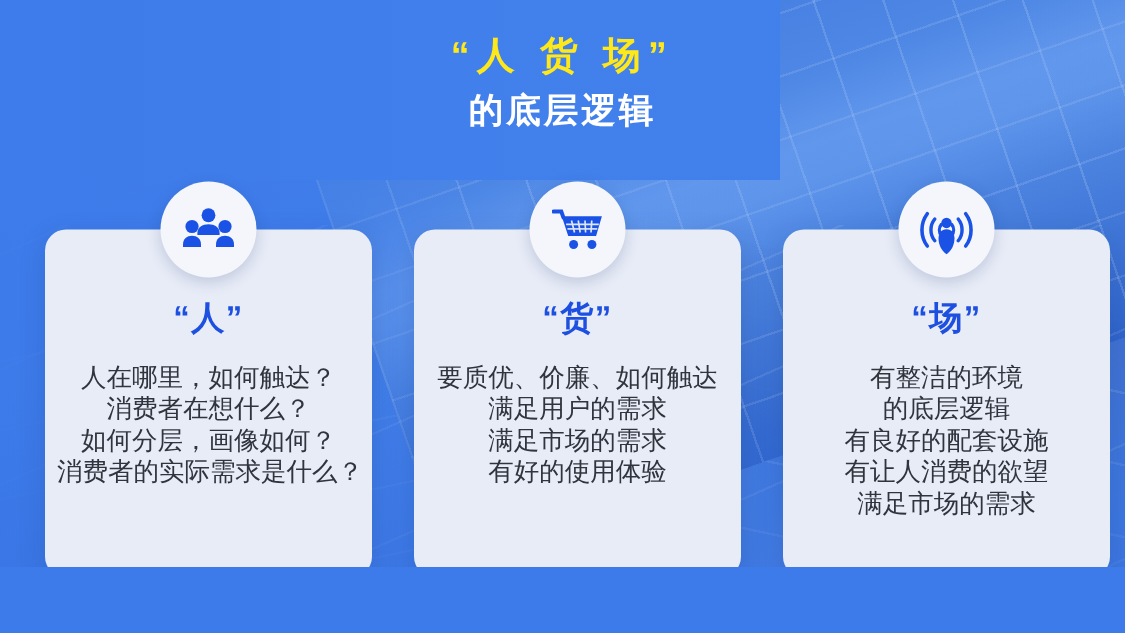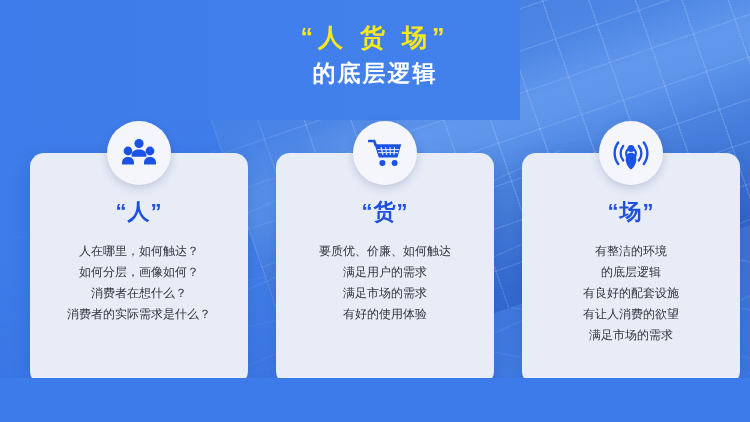--- a/index.html
+++ b/index.html
@@ -144,21 +144,21 @@
   }
   .badge svg{display:block;}
 
   .card-title{
     position:absolute;top:44px;left:0;width:100%;text-align:center;
     font-size:22px;font-weight:bold;color:#1d4fe0;letter-spacing:1px;
     white-space:nowrap;
   }
   .card-body{
     position:absolute;top:88px;left:8px;width:202px;text-align:center;
-    color:#30343c;font-size:12px;line-height:21px;
+    color:#30343c;font-size:17px;line-height:21px;
   }
   .card-body .line{white-space:nowrap;}
 </style>
 </head>
 <body>
 
 <div class="slide">
 
   <div class="bg-wrap">
     <div class="bg-sky"></div>
@@ -188,22 +188,22 @@
             <circle cx="6" cy="13" r="4.4" fill="#1b52e6"></circle>
             <path d="M0 25c0-4 2.7-5.9 6-5.9s6 1.9 6 5.9v1.6H0z" fill="#1b52e6"></path>
             <circle cx="28" cy="13" r="4.4" fill="#1b52e6"></circle>
             <path d="M22 25c0-4 2.7-5.9 6-5.9s6 1.9 6 5.9v1.6H22z" fill="#1b52e6"></path>
           </svg>
         </span>
       </div>
       <div class="card-title">“人”</div>
       <div class="card-body">
         <div class="line">人在哪里，如何触达？</div>
+        <div class="line">消费者在想什么？</div>
         <div class="line">如何分层，画像如何？</div>
-        <div class="line">消费者在想什么？</div>
         <div class="line">消费者的实际需求是什么？</div>
       </div>
     </div>
 
     <div class="card c2">
       <div class="badge">
         <span>
           <svg width="34" height="30" viewBox="0 0 34 30">
             <path d="M1 3h5.2l1.4 4" stroke="#1b52e6" stroke-width="2.6" fill="none" stroke-linecap="round"></path>
             <path d="M7.6 7h24.6l-3.4 11.6H11.4z" fill="#1b52e6"></path>

